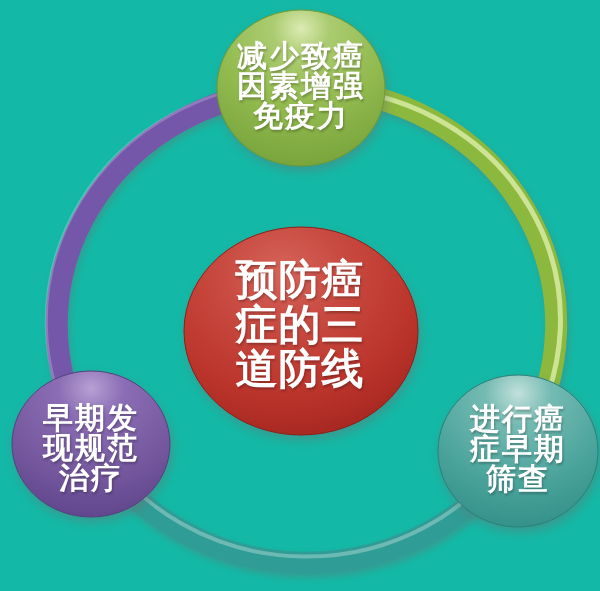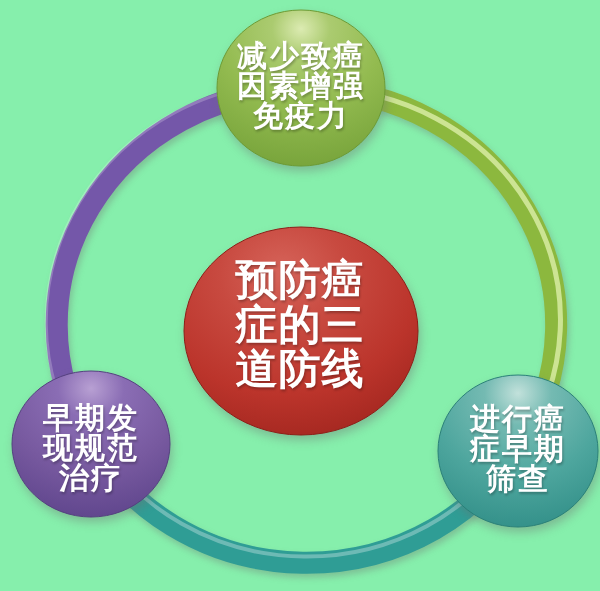--- a/index.html
+++ b/index.html
@@ -8,21 +8,21 @@
     background: #ffffff;
     width: 600px;
     height: 591px;
     overflow: hidden;
     font-family: "DejaVu Sans", sans-serif;
   }
   .canvas {
     position: relative;
     width: 600px;
     height: 591px;
-    background: #86efac;
+    background: #14b8a6;
   }
   svg { display: block; }
   .arc-main { fill: none; stroke-width: 22; stroke-linecap: butt; }
   .arc-shadow { filter: drop-shadow(2px 4px 3px rgba(110,110,110,0.35)); }
   .node-shadow { filter: drop-shadow(2px 5px 5px rgba(110,110,110,0.40)); }
   .node-label {
     fill: #ffffff;
     font-weight: bold;
     text-anchor: middle;
     font-family: "DejaVu Sans", sans-serif;

